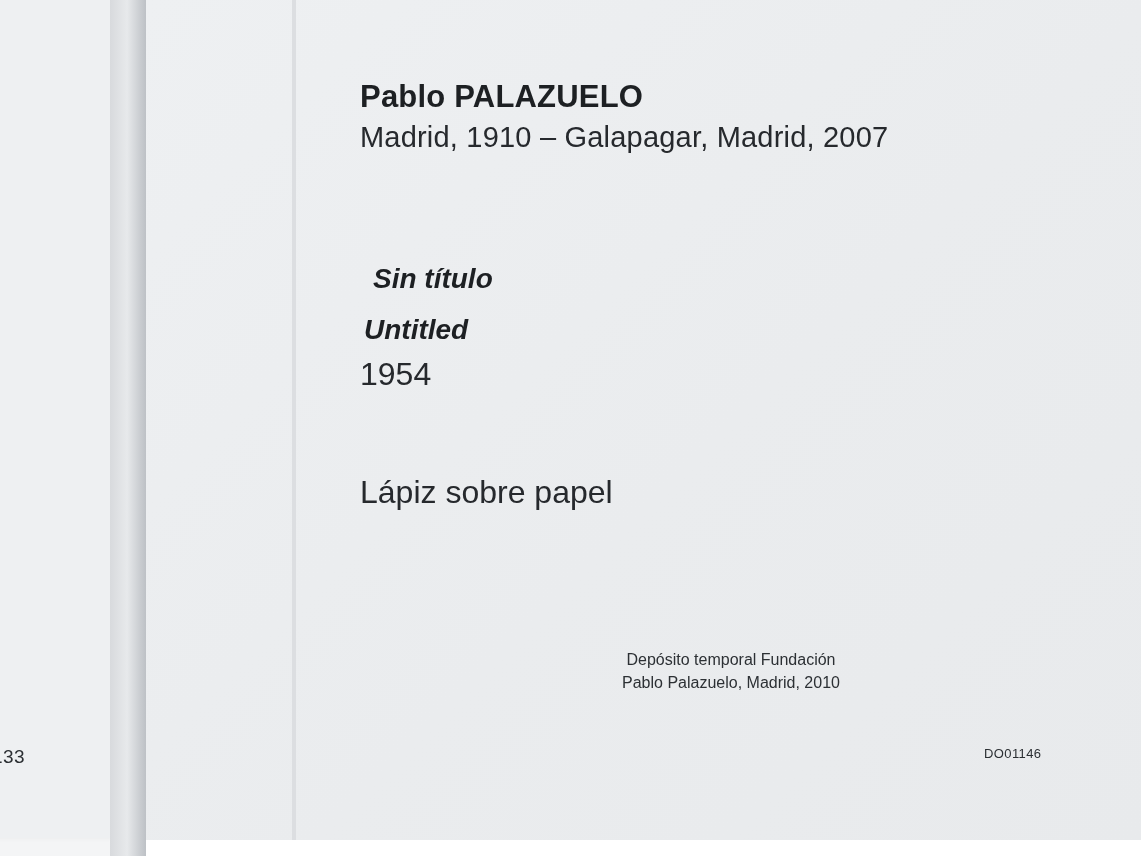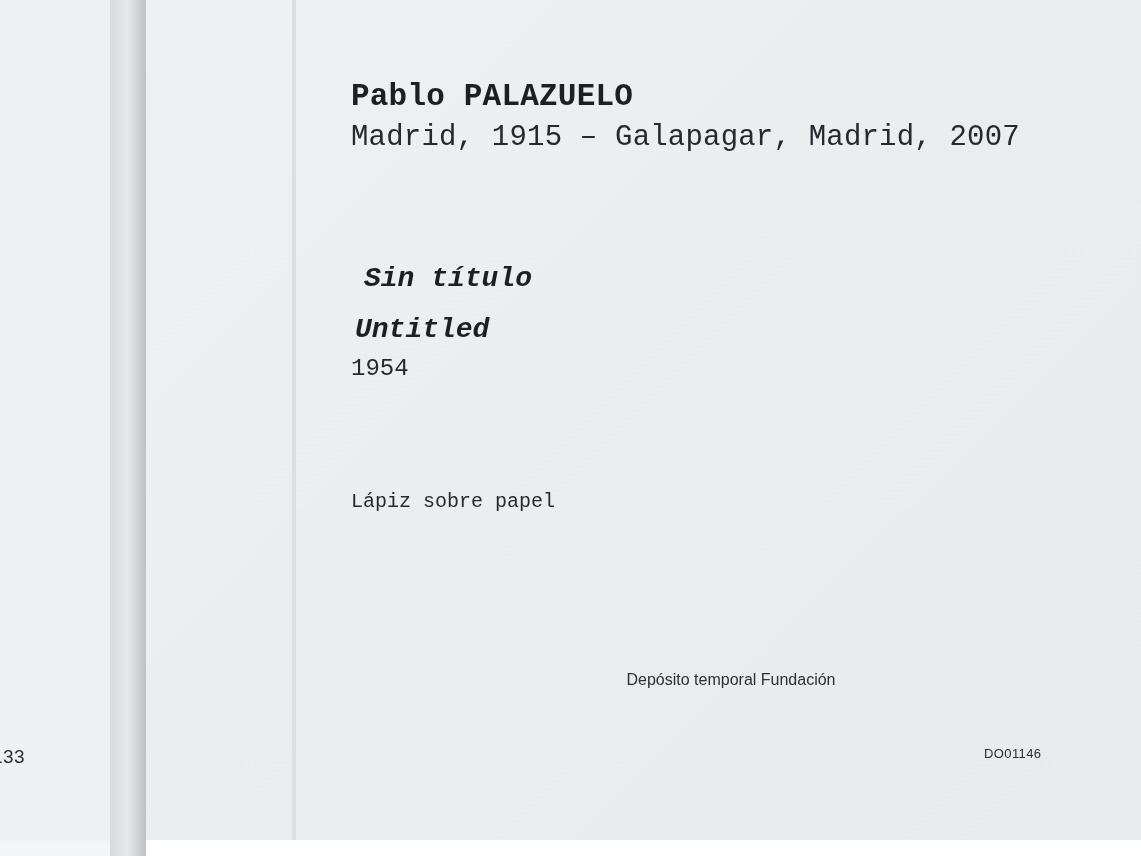--- a/index.html
+++ b/index.html
@@ -84,24 +84,23 @@
     left: 146px;
     top: 0;
     width: 4px;
     height: 840px;
     background: #dcdee1;
   }
 
   
   .text-block {
     position: absolute;
-    left: 205px;
+    left: 214px;
     top: 78px;
     width: 760px;
-    font-family: Liberation Mono, monospace;
   }
   .artist-name {
     font-size: 31px;
     font-weight: bold;
     color: #1d2023;
     letter-spacing: 0.2px;
     line-height: 1.25;
     margin: 0;
   }
   .artist-dates {
@@ -126,40 +125,40 @@
   }
   .title-en {
     font-size: 28px;
     font-weight: bold;
     font-style: italic;
     color: #1d2023;
     line-height: 1.35;
     margin: 4px;
   }
   .year {
-    font-size: 24px;
+    font-size: 32px;
     color: #26292d;
     line-height: 1.35;
     margin: 1px 0 0 0;
     font-weight: 400;
   }
 
   .technique {
-    margin-top: 104px;
-    font-size: 20px;
+    margin-top: 76px;
+    font-size: 32px;
     color: #26292d;
     line-height: 1.3;
     font-weight: 400;
   }
 
   
   .credit {
     position: absolute;
     left: 205px;
-    top: 668px;
+    top: 648px;
     width: 760px;
     text-align: center;
     font-size: 16px;
     color: #2c3034;
     line-height: 1.45;
   }
   .credit div { margin: 0; }
 
   
   .inventory-code {
@@ -181,32 +180,33 @@
   <div class="neighbor-card"></div>
   <div class="neighbor-code">133</div>
 
   <div class="gap-shadow"></div>
 
   <div class="label-card">
     <div class="card-left-edge"></div>
 
     <div class="text-block">
       <p class="artist-name">Pablo PALAZUELO</p>
-      <p class="artist-dates">Madrid, 1915 – Galapagar, Madrid, 2007</p>
+      <p class="artist-dates">Madrid, 1910 – Galapagar, Madrid, 2007</p>
 
       <div class="title-group">
         <p class="title-es">Sin título</p>
         <p class="title-en">Untitled</p>
         <p class="year">1954</p>
       </div>
 
       <div class="technique">Lápiz sobre papel</div>
     </div>
 
     <div class="credit">
       <div>Depósito temporal Fundación</div>
+      <div>Pablo Palazuelo, Madrid, 2010</div>
     </div>
 
     <div class="inventory-code">DO01146</div>
   </div>
 
   <div class="card-bottom-edge"></div>
 </div>
 
 </body></html>

